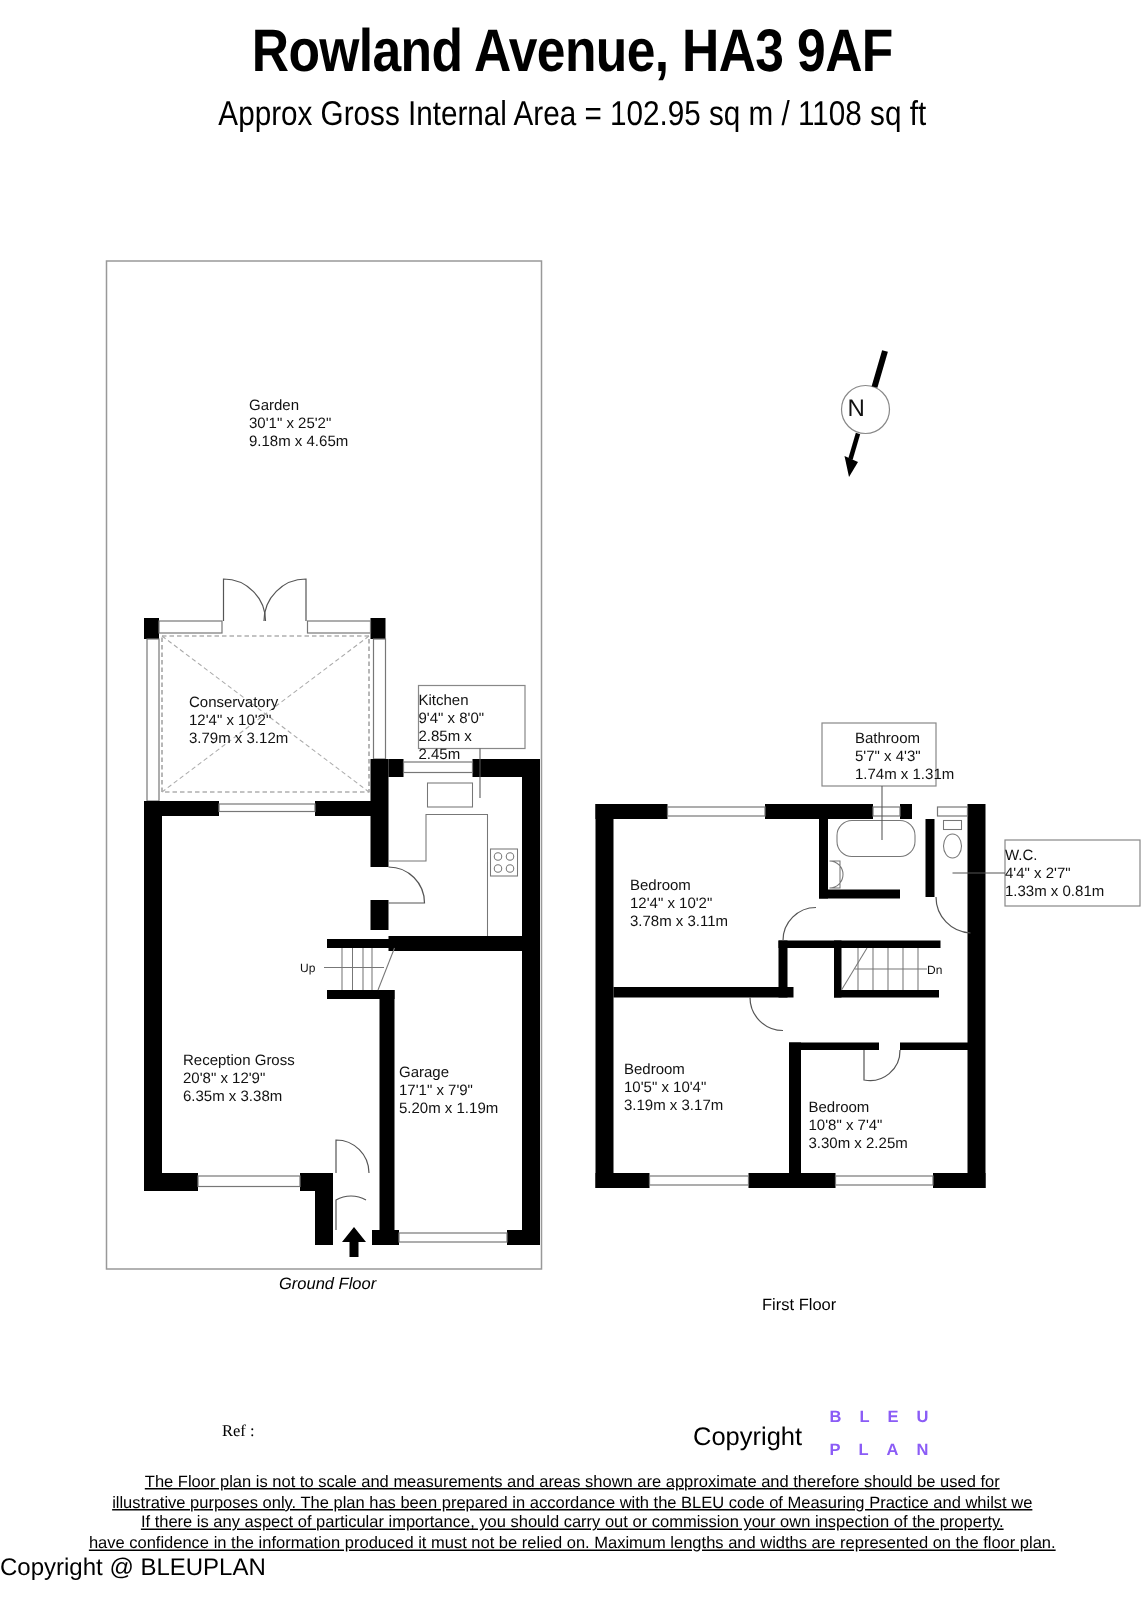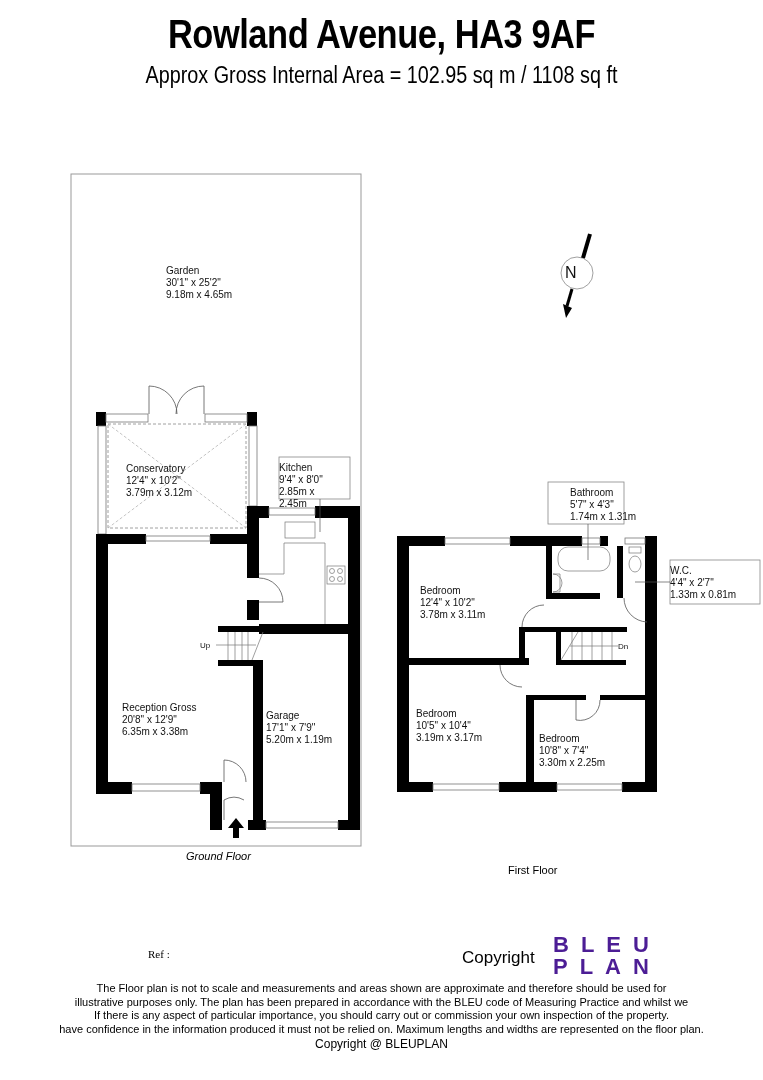--- a/index.html
+++ b/index.html
@@ -4,23 +4,23 @@
 <style>
   html,body{margin:0;padding:0;background:#fff;}
   body{width:763px;height:1080px;position:relative;overflow:hidden;font-family:"Liberation Sans",sans-serif;color:#000;}
   .title{position:absolute;left:0;width:763px;top:12px;text-align:center;font-size:40px;font-weight:bold;letter-spacing:-0.5px;transform:scaleX(0.86);transform-origin:center;}
   .subtitle{position:absolute;left:0;width:763px;top:62px;text-align:center;font-size:23px;transform:scaleX(0.86);transform-origin:center;}
   svg.plan{position:absolute;left:0;top:0;}
   .lbl{position:absolute;text-align:left;font-size:10px;line-height:12px;color:#111;}
   .floor-label{position:absolute;font-size:11px;}
   .ref{position:absolute;left:148px;top:948px;font-size:11px;font-family:Liberation Serif, serif;}
   .copyright-word{position:absolute;left:462px;top:948px;font-size:17px;}
-  .logo{position:absolute;left:553px;top:934px;font-size:22px;font-weight:bold;color:#4c1d95;letter-spacing:12px;line-height:22px;}
+  .logo{position:absolute;left:553px;top:934px;font-size:11px;font-weight:bold;color:#8b5cf6;letter-spacing:12px;line-height:22px;}
   .disclaimer{position:absolute;left:0;width:763px;top:1007px;text-align:center;font-size:11px;line-height:13.5px;}
-  .footer{position:absolute;left:0;width:763px;top:1037px;text-align:center;font-size:12px;}
+  .footer{position:absolute;left:0;width:763px;top:1037px;text-align:left;font-size:16px;}
 </style>
 </head>
 <body>
 
 <div class="title">Rowland Avenue, HA3 9AF</div>
 <div class="subtitle">Approx Gross Internal Area = 102.95 sq m / 1108 sq ft</div>
 
 <svg class="plan" width="763" height="1080" viewBox="0 0 763 1080">
 
   <rect x="71" y="174" width="290" height="672" fill="none" stroke="#999" stroke-width="1"></rect>
@@ -212,19 +212,19 @@
 <div class="floor-label" style="left:508px;top:850px;margin-top:14px;">First Floor</div>
 
 <div class="lbl" style="left:565px;top:264px;width:24px;font-size:16px;line-height:18px;">N</div>
 
 <div class="ref">Ref  :</div>
 <div class="copyright-word">Copyright</div>
 <div class="logo">
   <div>BLEU</div>
   <div>PLAN</div>
 </div>
-<div class="disclaimer" style="top:982px;">
+<div class="disclaimer" style="top:982px;text-decoration:underline;">
   <div>The Floor plan is not to scale and measurements and areas shown are approximate and therefore should be used for</div>
   <div>illustrative purposes only. The plan has been prepared in accordance with the BLEU code of Measuring Practice and whilst we</div>
   <div>If there is any aspect of particular importance, you should carry out or commission your own inspection of the property.</div>
   <div>have confidence in the information produced it must not be relied on. Maximum lengths and widths are represented on the floor plan.</div>
 </div>
 <div class="footer">Copyright @ BLEUPLAN</div>
 
 </body></html>

